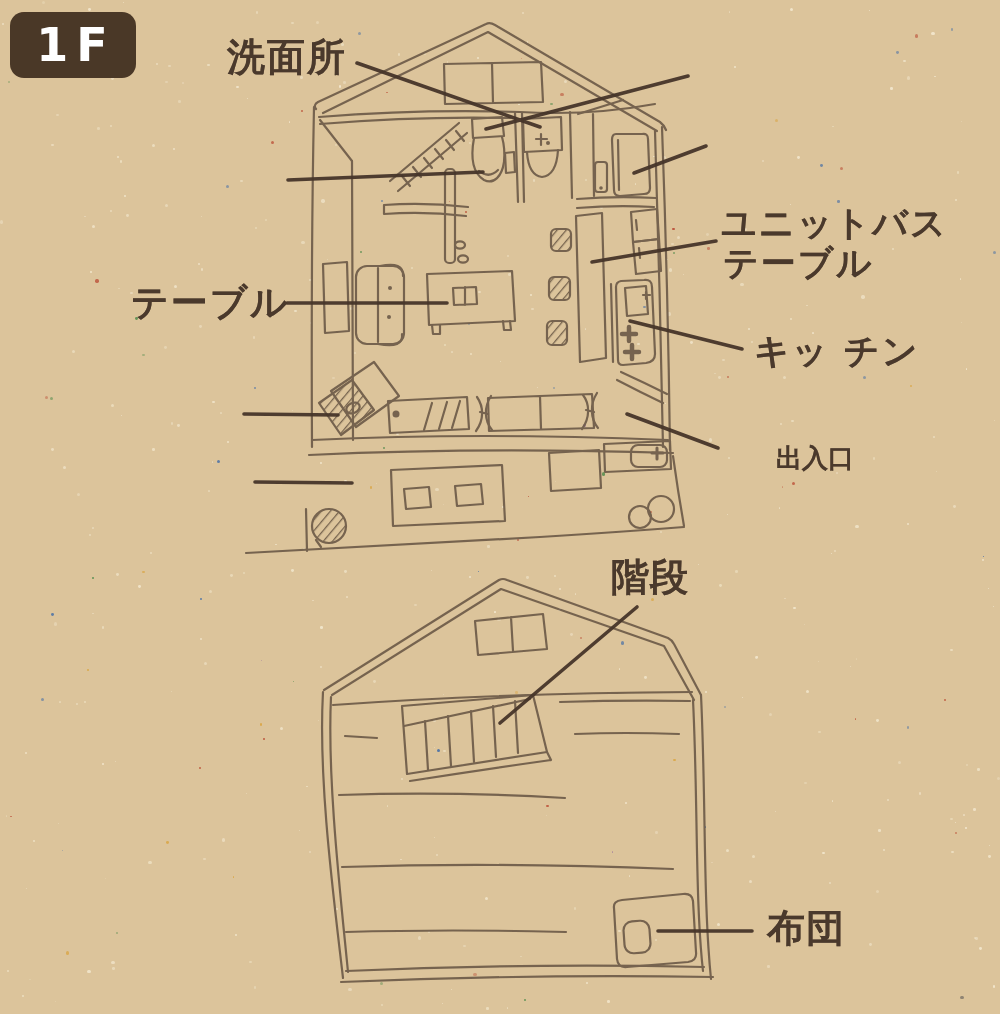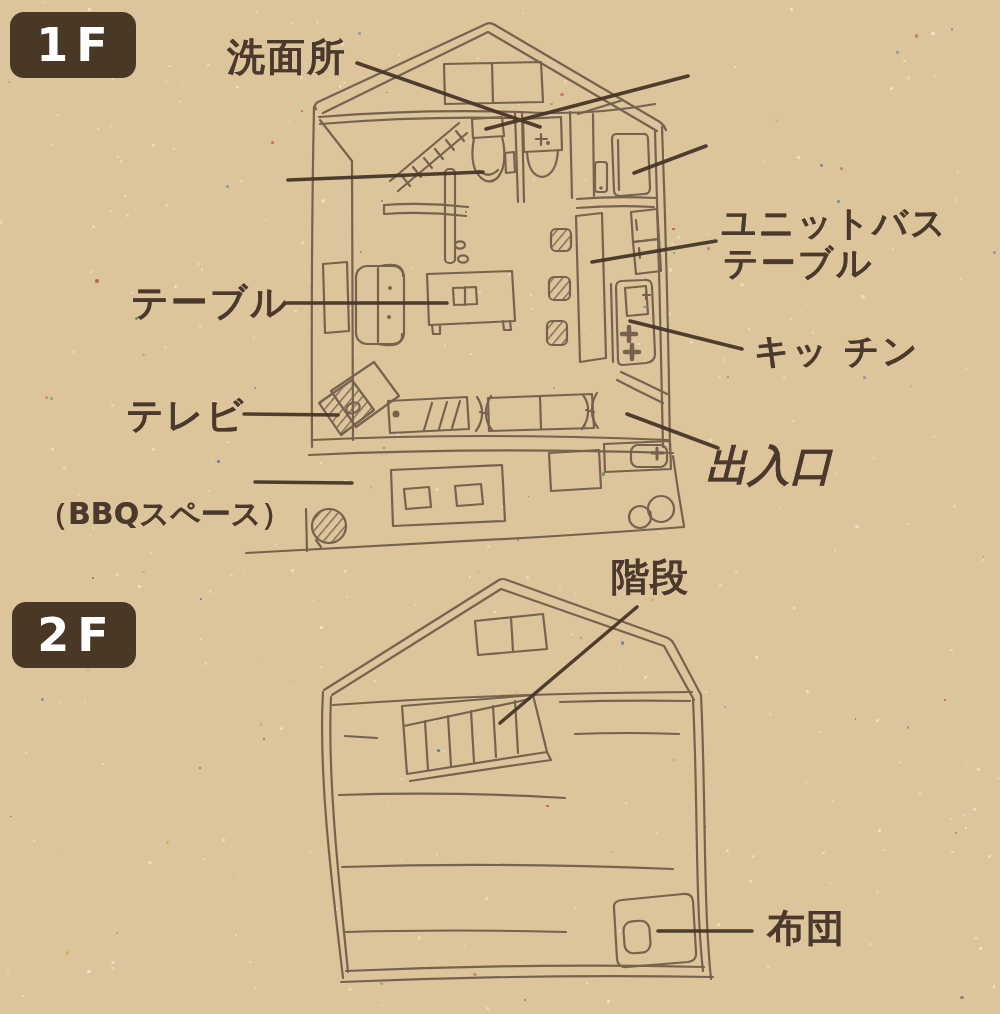--- a/index.html
+++ b/index.html
@@ -617,26 +617,23 @@
       <path d="M287,303 L447,303"></path>
       <path d="M244,414 L338,415"></path>
       <path d="M255,482 L352,483"></path>
       <path d="M718,448 L627,414"></path>
       <path d="M637,607 L500,723"></path>
       <path d="M752,931 L658,931"></path>
     </g>
   </svg>
 
   <div class="badge" style="left:10px;top:12px;width:120px;height:66px;">1F</div>
-  <div class="badge" style="left:12px;top:602px;width:118px;height:66px;">2F</div>
 
   <div class="lbl" style="left:227px;top:38px;font-size:38px;letter-spacing:2px;">洗面所</div>
   <div class="lbl" style="left:721px;top:206px;font-size:35px;letter-spacing:2px;">ユニットバス</div>
   <div class="lbl" style="left:723px;top:246px;font-size:35px;letter-spacing:2px;">テーブル</div>
   <div class="lbl" style="left:131px;top:284px;font-size:37px;letter-spacing:2px;">テーブル</div>
   <div class="lbl" style="left:754px;top:334px;font-size:35px;letter-spacing:2px;">キッ チン</div>
-  <div class="lbl" style="left:126px;top:397px;font-size:37px;letter-spacing:2px;">テレビ</div>
-  <div class="lbl" style="left:706px;top:445px;font-size:42px;letter-spacing:0px;font-style:italic;">出入口</div>
-  <div class="lbl" style="left:38px;top:499px;font-size:30px;letter-spacing:0px;">（BBQスペース）</div>
+  <div class="lbl" style="left:776px;top:445px;font-size:26px;letter-spacing:0px;">出入口</div>
 
   <div class="lbl" style="left:611px;top:558px;font-size:38px;letter-spacing:1px;">階段</div>
   <div class="lbl" style="left:767px;top:909px;font-size:38px;letter-spacing:1px;">布団</div>
 </div>
 
 </body></html>

